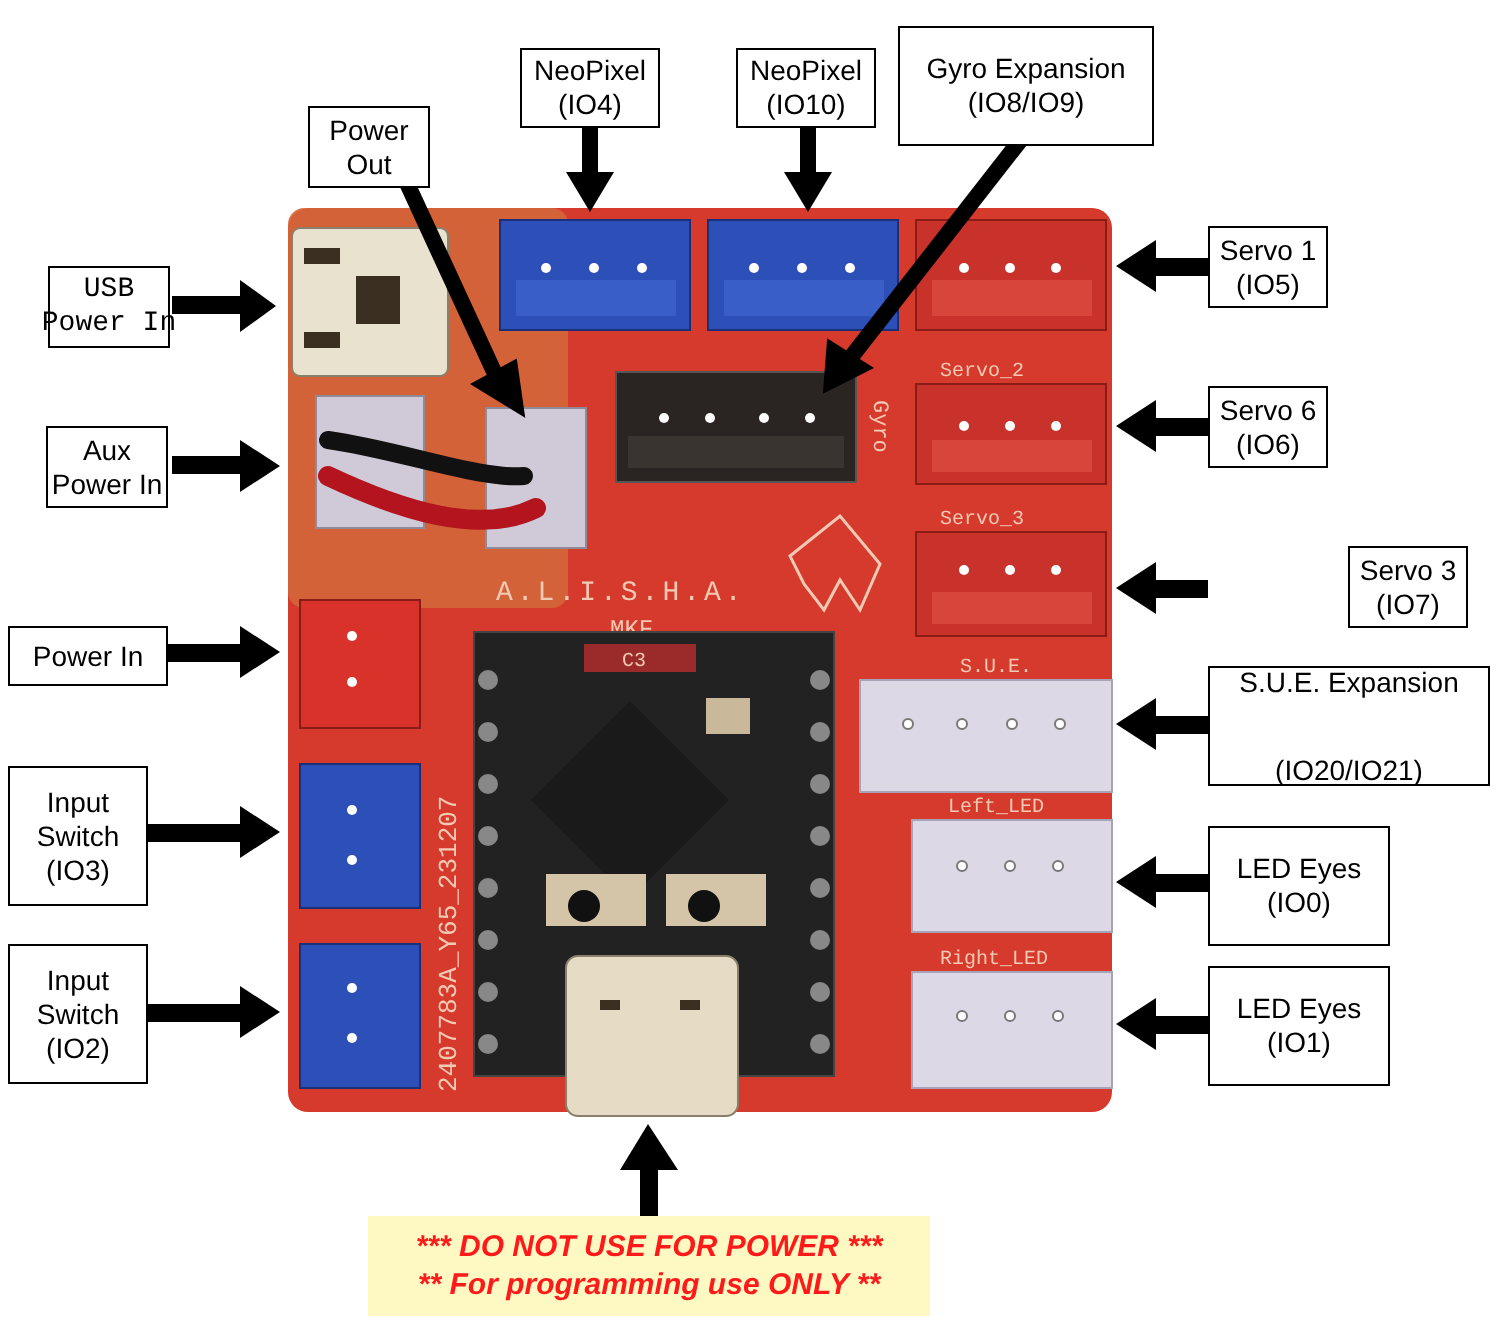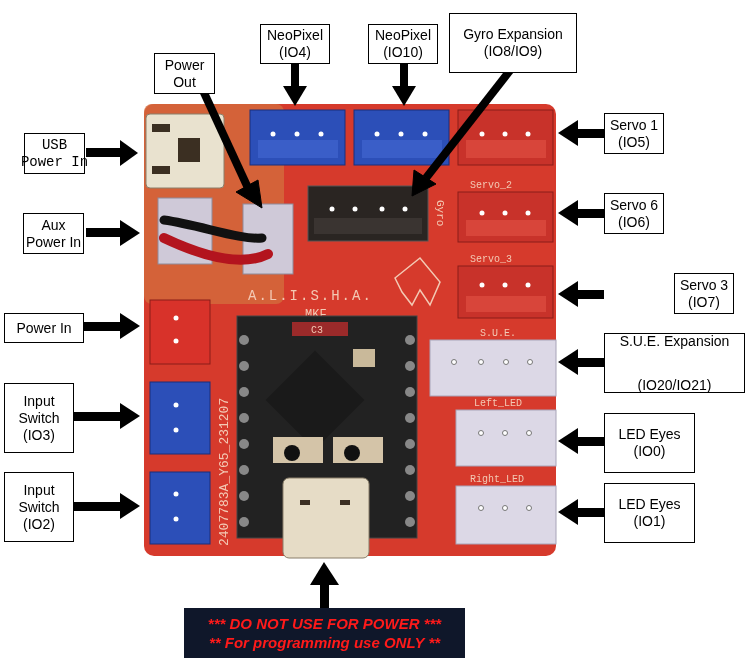--- a/index.html
+++ b/index.html
@@ -6,21 +6,21 @@
   body { width: 749px; height: 664px; position: relative; overflow: hidden; font-family: "Liberation Sans", sans-serif; }
   .label-box {
     position: absolute; background: #fff; border: 1px solid #000;
     color: #000; font-size: 14px; line-height: 17px; text-align: center;
     display: flex; flex-direction: column; justify-content: center; align-items: center;
     box-sizing: border-box;
   }
   .label-box span { display: block; white-space: nowrap; }
   .warning-box {
     position: absolute; left: 184px; top: 608px; width: 281px; height: 50px;
-    background: #0f172a; color: #ff1a1a; font-weight: bold; font-style: italic;
+    background: #fef9c3; color: #ff1a1a; font-weight: bold; font-style: italic;
     font-size: 15px; line-height: 19px; text-align: center;
     display: flex; flex-direction: column; justify-content: center;
   }
   svg.overlay { position: absolute; left: 0; top: 0; }
   .silk { fill: #f3c9b4; font-family: "Liberation Mono", monospace; }
 </style>
 </head>
 <body>
 
 <svg class="overlay" width="749" height="664">

